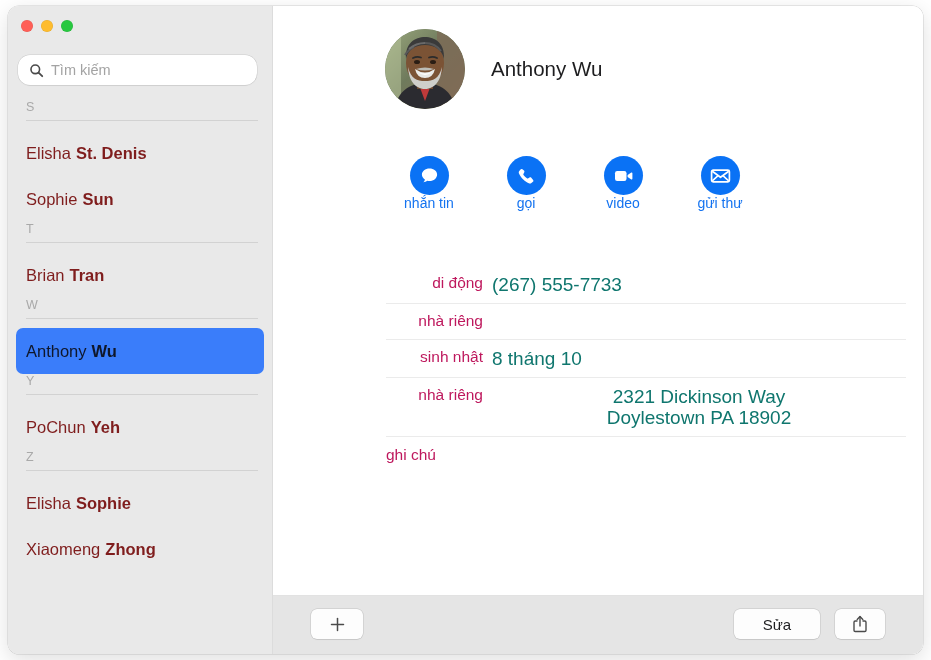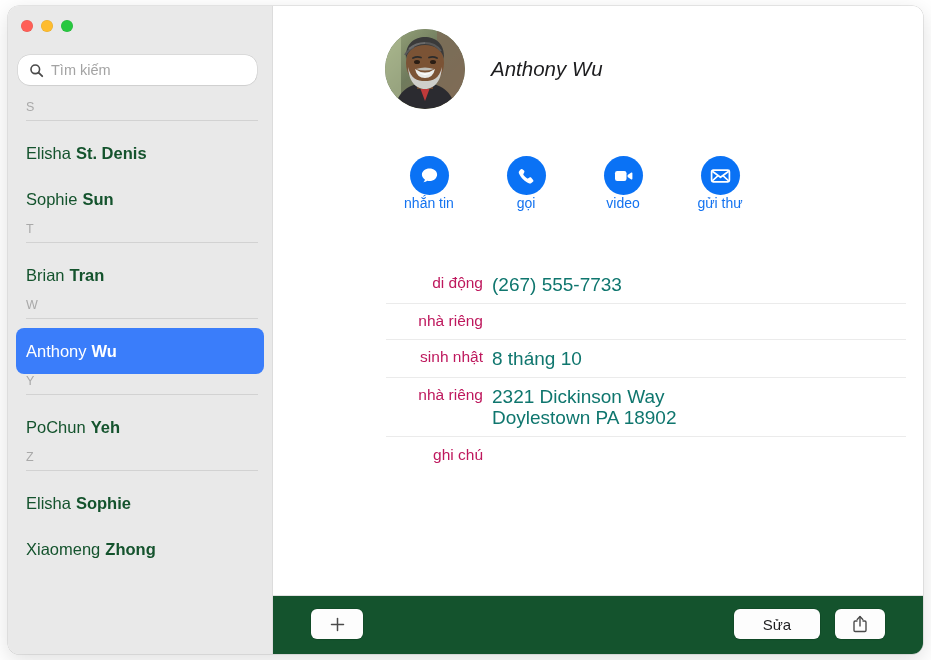--- a/index.html
+++ b/index.html
@@ -123,49 +123,47 @@
     background: #d2d2d2;
   }
   .contact-row {
     height: 46px;
     margin: 0 8px;
     padding-left: 10px;
     display: flex;
     align-items: center;
     border-radius: 7px;
     font-size: 16.5px;
-    color: #14532d;
+    color: #7f1d1d;
     box-sizing: border-box;
     white-space: nowrap;
   }
   .contact-row .first { font-weight: 400; }
   .contact-row .last { font-weight: 700; margin-left: 5px; }
   .contact-row.selected {
     background: #3a7dfa;
-    color: #ffffff;
-    border-radius: 8px;
+    color: #0f172a;
   }
 
   
   .detail {
     position: relative;
     flex: 1 1 auto;
     height: 648px;
     background: #ffffff;
     border-left: 1px solid #dcdcdc;
     overflow: hidden;
   }
 
   .hdr {
     position: absolute;
     left: 112px;
     top: 23px;
     display: flex;
     align-items: center;
-    font-style: italic;
   }
   .avatar {
     width: 80px;
     height: 80px;
     border-radius: 50%;
     overflow: hidden;
     position: relative;
     flex: 0 0 80px;
     background: #8e9b7d;
     box-shadow: inset 0 0 0 0.5px rgba(0,0,0,0.12);
@@ -235,40 +233,40 @@
   }
   .field-value {
     flex: 1 1 auto;
     font-size: 19px;
     color: #0f766e;
     padding-top: 8px;
     padding-bottom: 8px;
     line-height: 21px;
     position: relative;
   }
-  .field-value .addr-line { display: block; }
+  .field-value .addr-line { display: block; text-align: center; }
   .ft-icons {
     display: flex;
     align-items: center;
     gap: 11px;
     padding-top: 9px;
     padding-bottom: 6px;
   }
   .ft-icons svg { display: block; }
-  .notes-row { border-bottom: none; }
+  .notes-row { border-bottom: none; flex-direction: column; }
   .notes-row .field-label { padding-top: 9px; }
 
   
   .toolbar {
     position: absolute;
     left: 0;
     right: 0;
     bottom: 0;
     height: 58px;
-    background: #14532d;
+    background: #e5e5e5;
     border-top: 1px solid #e2e2e2;
   }
   .btn {
     position: absolute;
     background: #fdfdfd;
     border-radius: 6px;
     box-shadow: 0 0 0 0.5px rgba(0,0,0,0.15), 0 0.5px 1px rgba(0,0,0,0.06);
     display: flex;
     align-items: center;
     justify-content: center;

